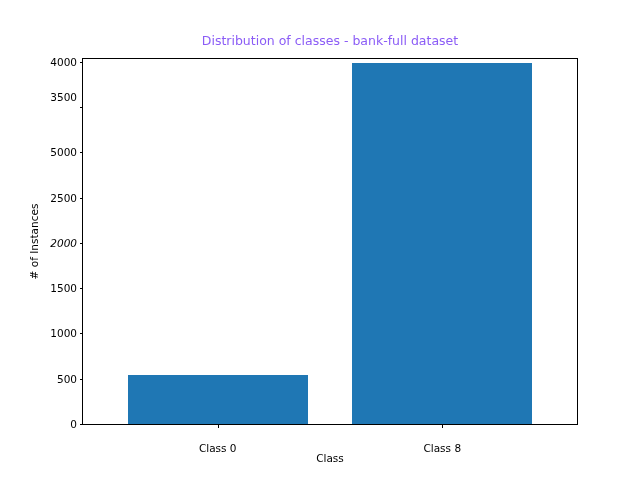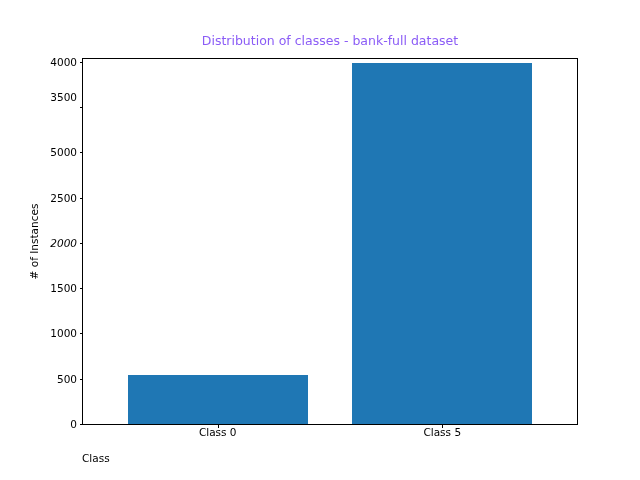--- a/index.html
+++ b/index.html
@@ -84,34 +84,34 @@
   .xtick {
     position: absolute;
     top: 100%;
     height: 3.5px;
     width: 0;
     border-left: 1.1px solid #000000;
   }
   .xticklabel {
     position: absolute;
     top: 100%;
-    margin-top: 2px;
+    margin-top: 18px;
     transform: translateX(-50%);
     font-size: 10.5px;
     white-space: nowrap;
     color: #000000;
   }
 
   
   #xlabel {
     position: absolute;
     left: 82px;
     top: 452px;
     width: 496px;
-    text-align: left;
+    text-align: center;
     font-size: 10.5px;
     color: #000000;
   }
   #ylabel {
     position: absolute;
     left: 0;
     top: 58px;
     width: 367px;
     height: 16px;
     transform: rotate(-90deg);
@@ -150,20 +150,20 @@
       <div class="yticklabel" style="top: 138.573px;">2500</div>
       <div class="ytick" style="top: 93.2878px;"></div>
       <div class="yticklabel" style="top: 93.2878px;">5000</div>
       <div class="ytick" style="top: 48.0025px;"></div>
       <div class="yticklabel" style="top: 38px;">3500</div>
       <div class="ytick" style="top: 2.71712px;"></div>
       <div class="yticklabel" style="top: 2.71712px;">4000</div>
       <div class="xtick" style="left: 134.727px;"></div>
       <div class="xticklabel" style="left: 134.727px;">Class 0</div>
       <div class="xtick" style="left: 359.273px;"></div>
-      <div class="xticklabel" style="left: 359.273px;">Class 5</div>
+      <div class="xticklabel" style="left: 359.273px;">Class 8</div>
     </div>
 
   <div id="xlabel">Class</div>
 
   <div id="ylabel"># of Instances</div>
 
 </div>
 
 </body></html>

